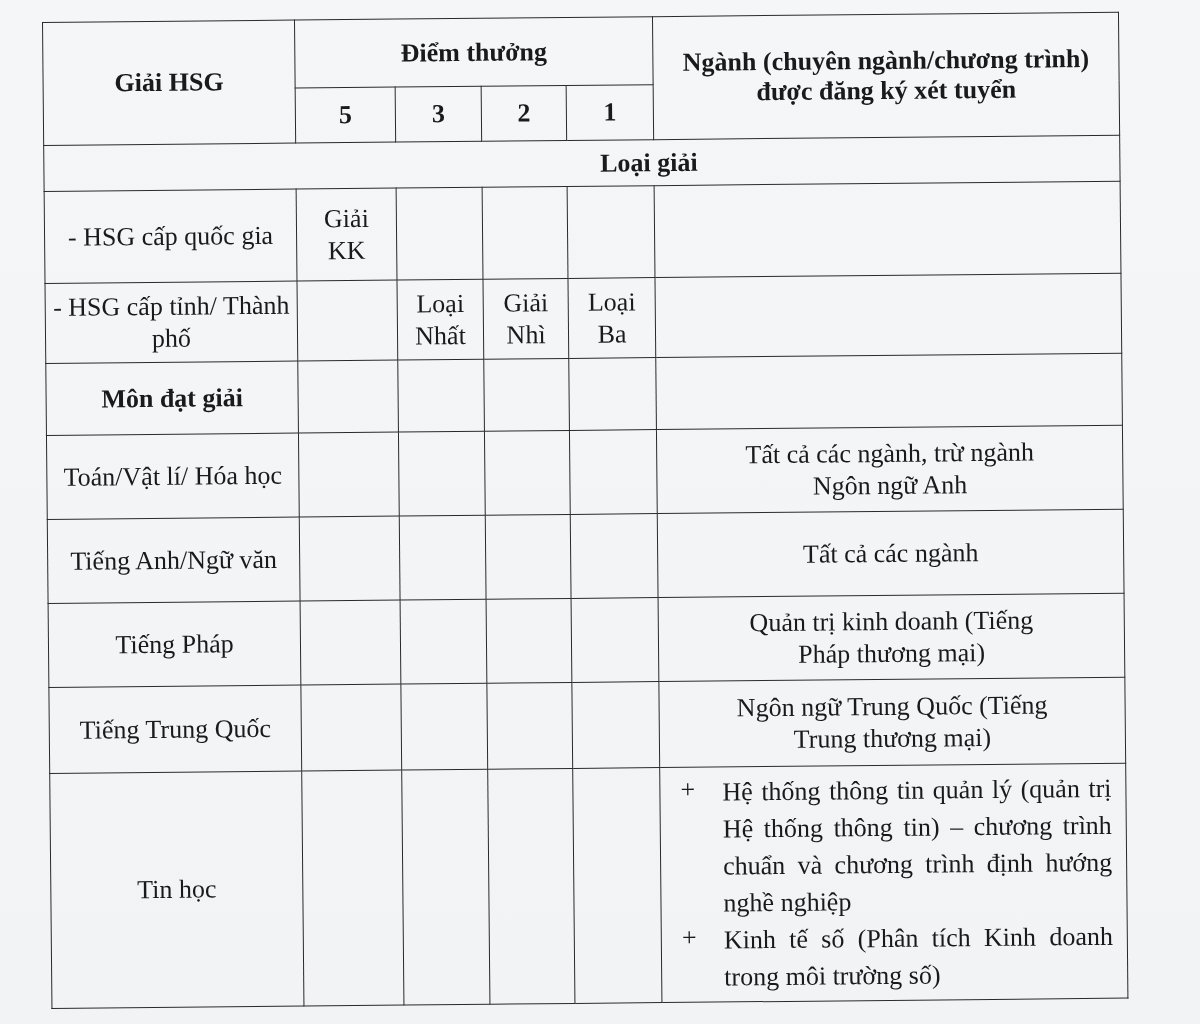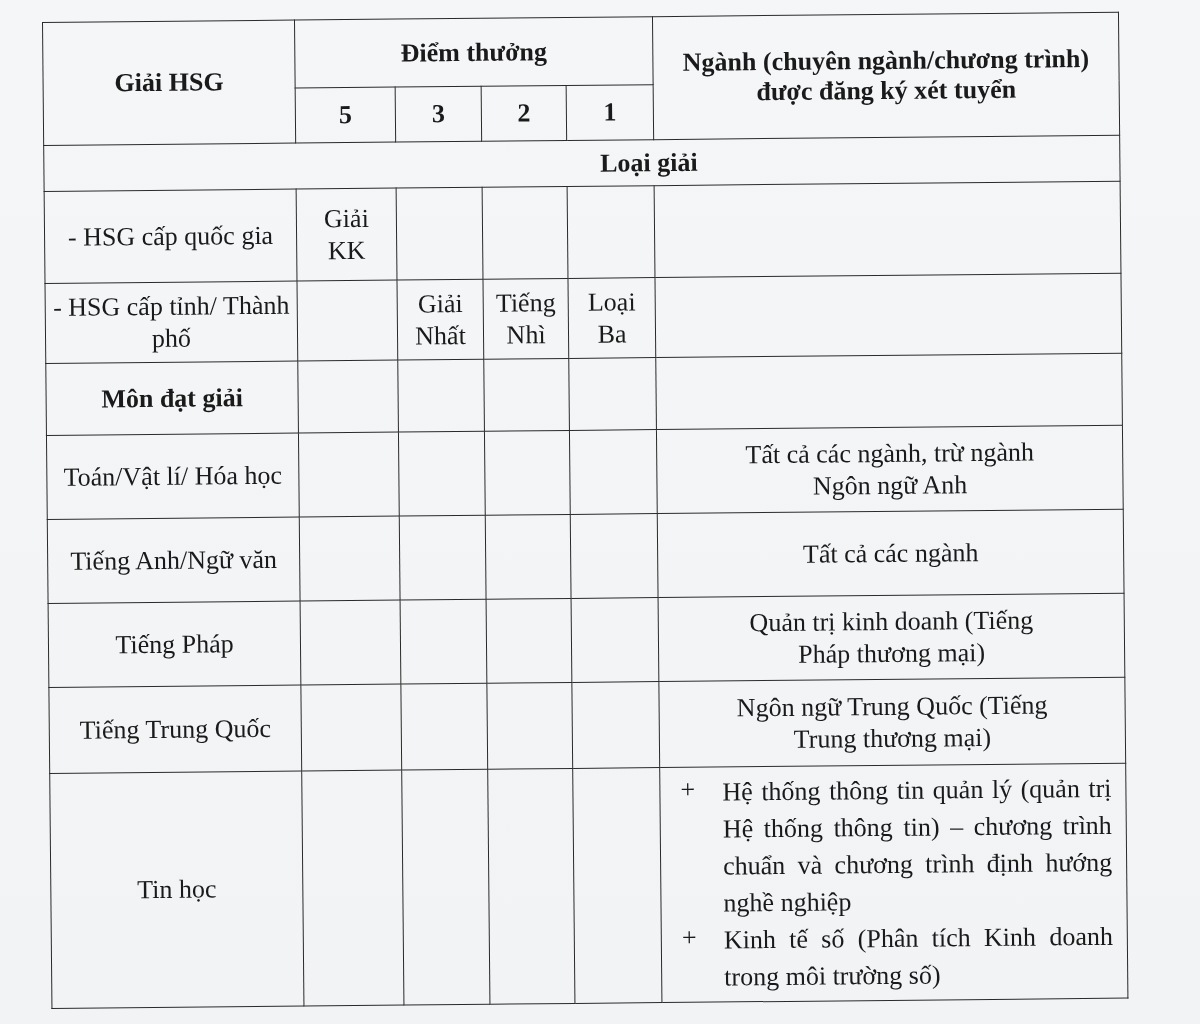--- a/index.html
+++ b/index.html
@@ -72,22 +72,22 @@
       <td class="left-txt">- HSG cấp quốc gia</td>
       <td class="prize">Giải KK</td>
       <td class="prize"></td>
       <td class="prize"></td>
       <td class="prize"></td>
       <td></td>
     </tr>
     <tr style="height:80px">
       <td class="left-txt">- HSG cấp tỉnh/ Thành phố</td>
       <td class="prize"></td>
-      <td class="prize">Giải Nhất</td>
-      <td class="prize">Tiếng Nhì</td>
+      <td class="prize">Loại Nhất</td>
+      <td class="prize">Giải Nhì</td>
       <td class="prize">Loại Ba</td>
       <td></td>
     </tr>
     <tr style="height:72px">
       <td class="bold">Môn đạt giải</td>
       <td></td>
       <td></td>
       <td></td>
       <td></td>
       <td></td>

